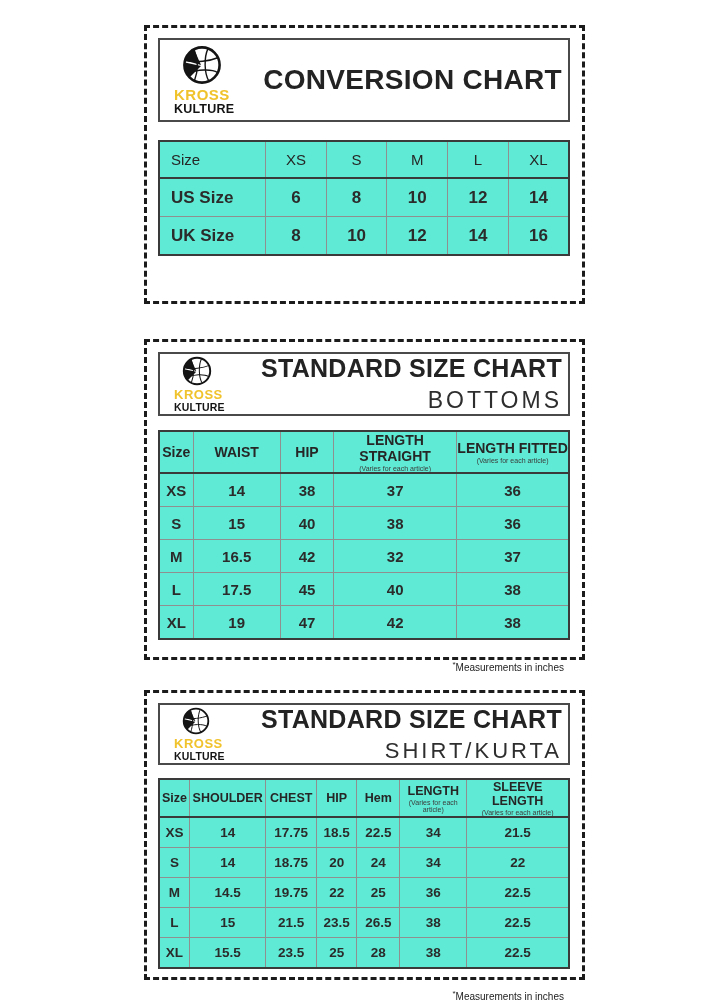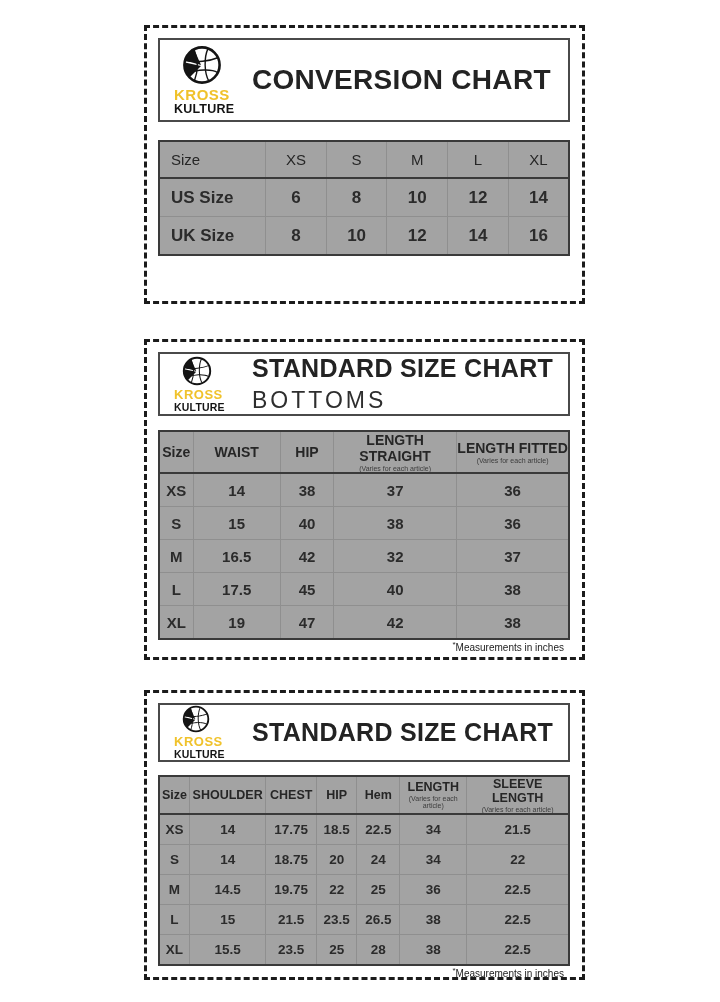--- a/index.html
+++ b/index.html
@@ -22,29 +22,29 @@
   #panel-conversion .logo svg{width:40px;height:40px;}
   #panel-bottoms .logo svg{width:30px;height:30px;}
   #panel-shirt .logo svg{width:28px;height:28px;}
   .logo-kross{font-weight:bold;color:#f0c22b;letter-spacing:.5px;}
   .logo-kulture{font-weight:bold;color:#141414;letter-spacing:.2px;}
   #panel-conversion .logo-kross{font-size:15px;margin-top:2px;}
   #panel-conversion .logo-kulture{font-size:12.5px;margin-top:1px;}
   #panel-bottoms .logo-kross,#panel-shirt .logo-kross{font-size:13px;margin-top:2px;}
   #panel-bottoms .logo-kulture,#panel-shirt .logo-kulture{font-size:10.5px;margin-top:1px;}
 
-  .title-wrap{flex:1;text-align:left;padding-right:6px;}
+  .title-wrap{flex:1;text-align:right;padding-right:6px;}
   .title{font-weight:bold;color:#232323;letter-spacing:.3px;}
   #panel-conversion .title{font-size:28px;}
   #panel-bottoms .title,#panel-shirt .title{font-size:25px;}
   .subtitle{font-weight:normal;color:#2e2e2e;letter-spacing:3px;margin-top:4px;}
   #panel-bottoms .subtitle{font-size:23px;}
   #panel-shirt .subtitle{font-size:22px;}
 
-  table.tbl{width:100%;border-collapse:collapse;table-layout:fixed;border:2px solid #3a3a3a;background:#a3a3a3;}
+  table.tbl{width:100%;border-collapse:collapse;table-layout:fixed;border:2px solid #3a3a3a;background:#5eead4;}
   .tbl th,.tbl td{border:1px solid #8f8f8f;text-align:center;padding:0;vertical-align:middle;}
   .tbl thead th{border-bottom:2px solid #3a3a3a;}
 
   
   .conversion col.c-size{width:26%;} .conversion col.c-val{width:14.8%;}
   .conversion thead th{height:35px;font-size:15px;font-weight:normal;color:#262626;}
   .conversion tbody td{height:37px;font-size:17px;font-weight:bold;color:#2b2b2b;}
   .conversion th:first-child,.conversion td:first-child{text-align:left;padding-left:11px;}
 
   
@@ -55,21 +55,21 @@
 
   
   .shirt col.s1{width:7.4%;} .shirt col.s2{width:18.7%;} .shirt col.s3{width:12.3%;}
   .shirt col.s4{width:9.9%;} .shirt col.s5{width:10.4%;} .shirt col.s6{width:16.4%;}
   .shirt col.s7{width:24.9%;}
   .shirt thead th{height:30px;font-size:12.5px;font-weight:bold;color:#262626;}
   .shirt tbody td{height:29px;font-size:13.5px;font-weight:bold;color:#2b2b2b;}
 
   .th-sub{display:block;font-size:7px;font-weight:normal;color:#3c3c3c;letter-spacing:0;margin-top:1px;}
 
-  .footnote{margin-top:auto;text-align:right;font-size:10px;color:#222;padding:0 6px 2px 0;}
+  .footnote{margin-top:auto;text-align:right;font-size:10px;color:#222;padding:20px 6px 2px 0;}
   .footnote sup{font-size:8px;}
 </style>
 </head>
 <body>
 
 <div class="page">
 
   <section class="panel" id="panel-conversion">
     <div class="header-box">
       <div class="logo">
@@ -219,20 +219,21 @@
           <path d="M12 4.2 C16 14 16 26 12.5 35.5" fill="none" stroke="#141414" stroke-width="1.4"></path>
           <path d="M3.2 15.5 C14 18 28 16 36.5 12.5" fill="none" stroke="#141414" stroke-width="1.4"></path>
           <path d="M5.5 29 C15 24 30 24 35.5 27.5" fill="none" stroke="#141414" stroke-width="1.4"></path>
           <path d="M26 3.6 C22 12 22 28 27 36.4" fill="none" stroke="#141414" stroke-width="1.4"></path>
         </svg>
         <div class="logo-kross">KROSS</div>
         <div class="logo-kulture">KULTURE</div>
       </div>
       <div class="title-wrap">
         <div class="title">STANDARD SIZE CHART</div>
+        <div class="subtitle">SHIRT/KURTA</div>
       </div>
     </div>
     <table class="tbl shirt">
       <colgroup>
           <col class="s1">
           <col class="s2">
           <col class="s3">
           <col class="s4">
           <col class="s5">
           <col class="s6">

